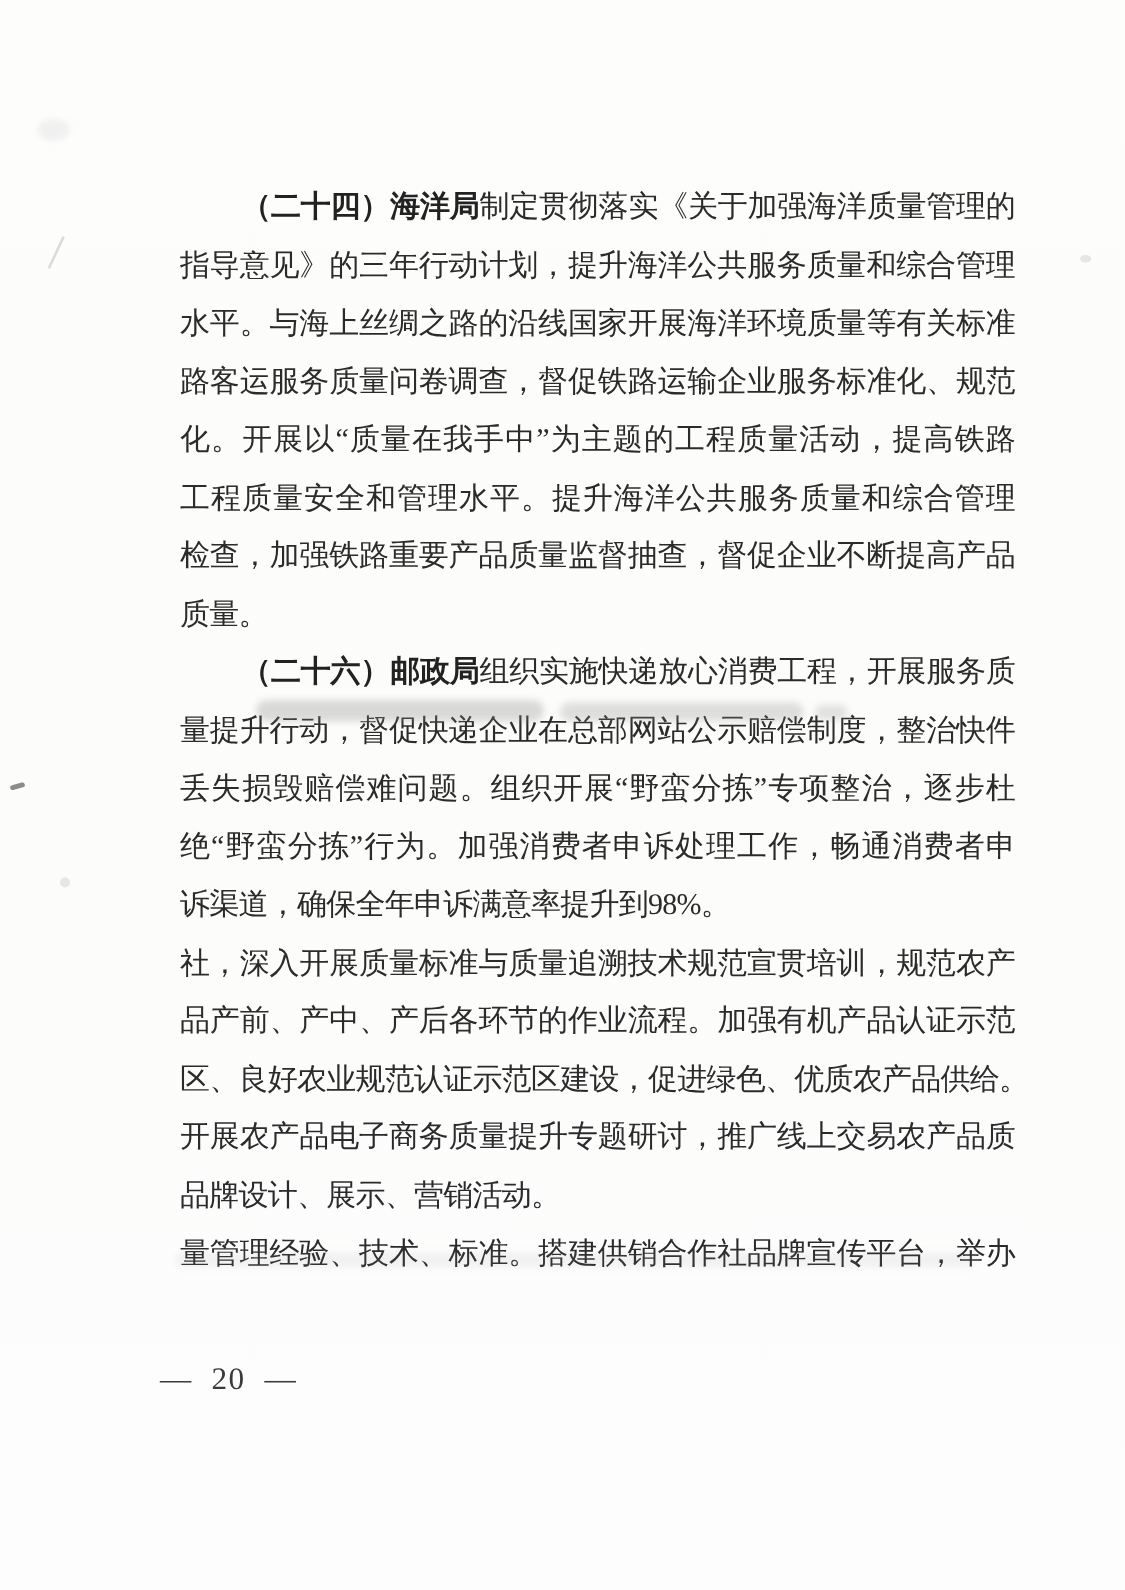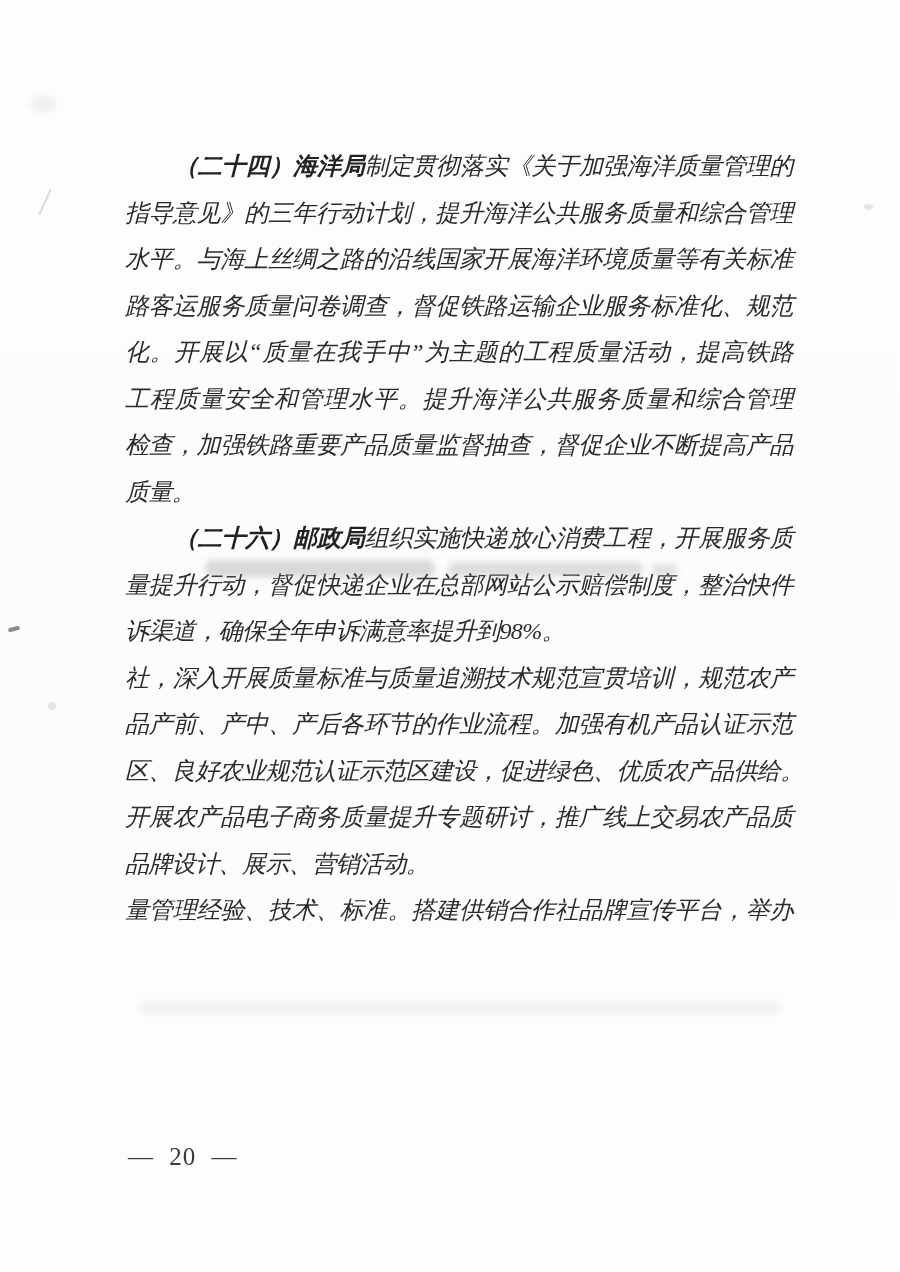--- a/index.html
+++ b/index.html
@@ -10,44 +10,43 @@
   .page {
     position: relative;
     width: 900px;
     height: 1272px;
     background: linear-gradient(180deg, #fdfdfc 0%, #fcfcfb 50%, #fdfdfd 100%);
     overflow: hidden;
     font-family: "Liberation Serif", "DejaVu Serif", serif;
   }
   .content {
     position: absolute;
-    left: 125px;
+    left: 144px;
     top: 143px;
     width: 668px;
-    font-style: italic;
   }
   .line {
     height: 46.5px;
     line-height: 46.5px;
     font-size: 24px;
     letter-spacing: -0.6px;
     color: #2b2b2b;
     text-align: justify;
     text-align-last: justify;
     text-justify: inter-character;
     white-space: nowrap;
     overflow: visible;
   }
   .line.first { text-indent: 49px; }
   .line.last  { text-align-last: left; white-space: normal; }
   .lead { font-weight: bold; color: #222; }
   .page-number {
     position: absolute;
     left: 128px;
-    top: 1143px;
+    top: 1090px;
     font-size: 25px;
     color: #3a3a3a;
     letter-spacing: 1px;
     word-spacing: 8px;
   }
   
   .bleed {
     position: absolute;
     background: #8f8f8f;
     border-radius: 8px;
@@ -72,20 +71,22 @@
       <div class="line first"><span class="lead">（二十四）海洋局</span><span>制定贯彻落实《关于加强海洋质量管理的</span></div>
       <div class="line">指导意见》的三年行动计划，提升海洋公共服务质量和综合管理</div>
       <div class="line">水平。与海上丝绸之路的沿线国家开展海洋环境质量等有关标准</div>
       <div class="line">路客运服务质量问卷调查，督促铁路运输企业服务标准化、规范</div>
       <div class="line">化。开展以“质量在我手中”为主题的工程质量活动，提高铁路</div>
       <div class="line">工程质量安全和管理水平。提升海洋公共服务质量和综合管理</div>
       <div class="line">检查，加强铁路重要产品质量监督抽查，督促企业不断提高产品</div>
       <div class="line last">质量。</div>
       <div class="line first"><span class="lead">（二十六）邮政局</span><span>组织实施快递放心消费工程，开展服务质</span></div>
       <div class="line">量提升行动，督促快递企业在总部网站公示赔偿制度，整治快件</div>
+      <div class="line">丢失损毁赔偿难问题。组织开展“野蛮分拣”专项整治，逐步杜</div>
+      <div class="line">绝“野蛮分拣”行为。加强消费者申诉处理工作，畅通消费者申</div>
       <div class="line last">诉渠道，确保全年申诉满意率提升到98%。</div>
       <div class="line">社，深入开展质量标准与质量追溯技术规范宣贯培训，规范农产</div>
       <div class="line">品产前、产中、产后各环节的作业流程。加强有机产品认证示范</div>
       <div class="line">区、良好农业规范认证示范区建设，促进绿色、优质农产品供给。</div>
       <div class="line">开展农产品电子商务质量提升专题研讨，推广线上交易农产品质</div>
       <div class="line last">品牌设计、展示、营销活动。</div>
       <div class="line">量管理经验、技术、标准。搭建供销合作社品牌宣传平台，举办</div>
     </div>
 
   <div class="page-number">— 20 —</div>

